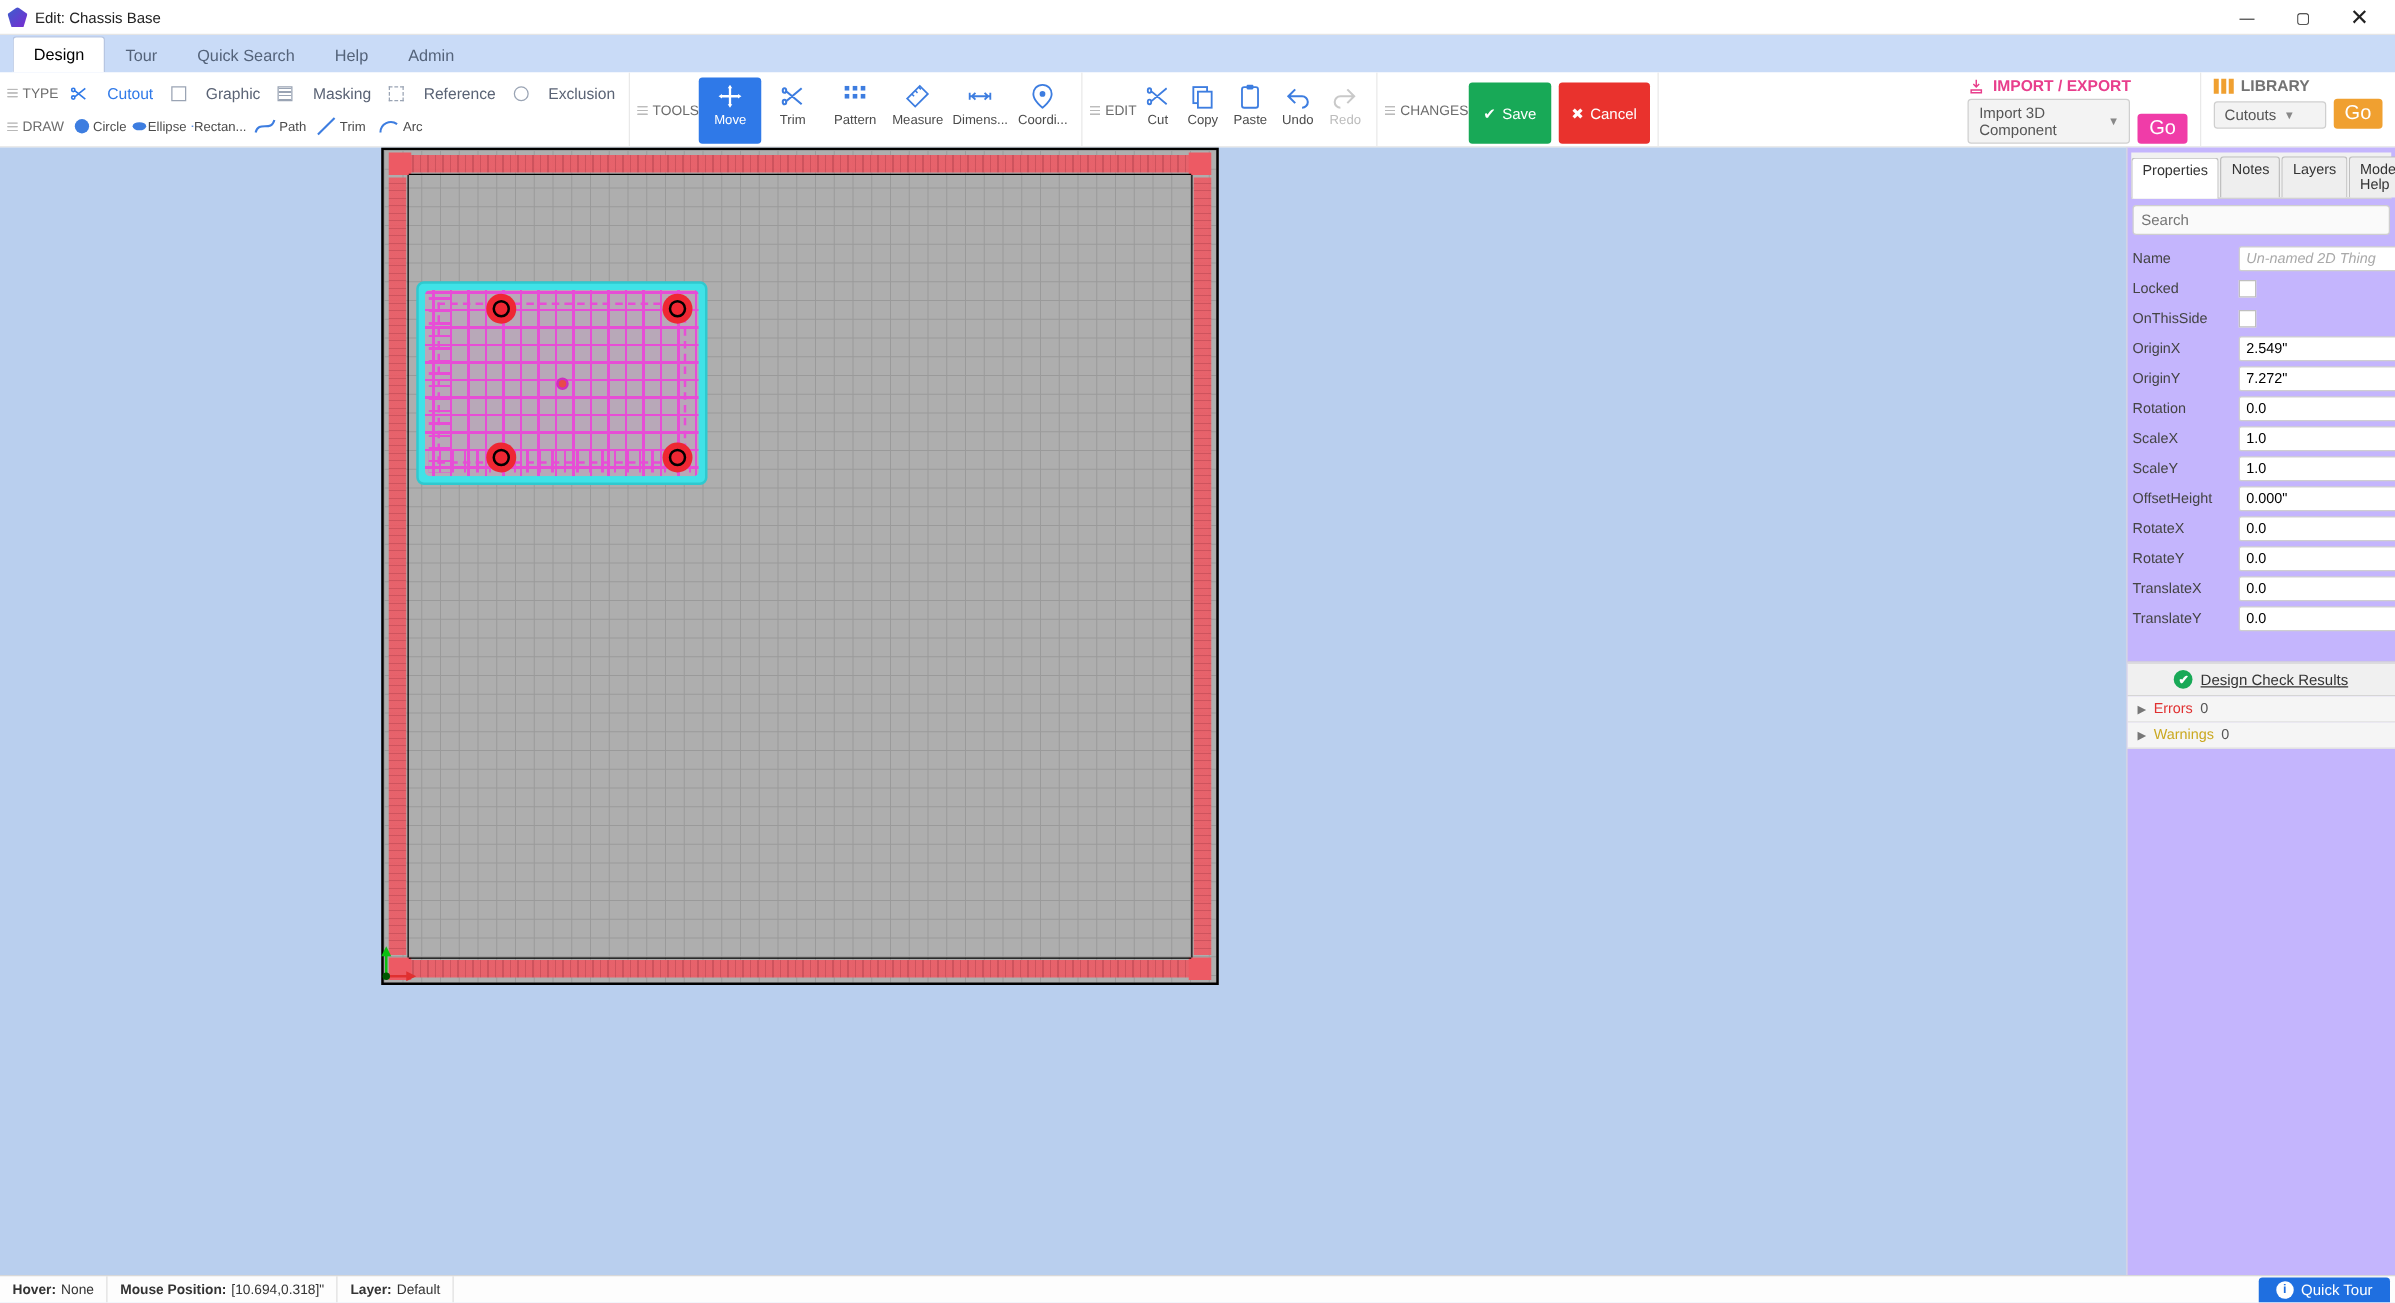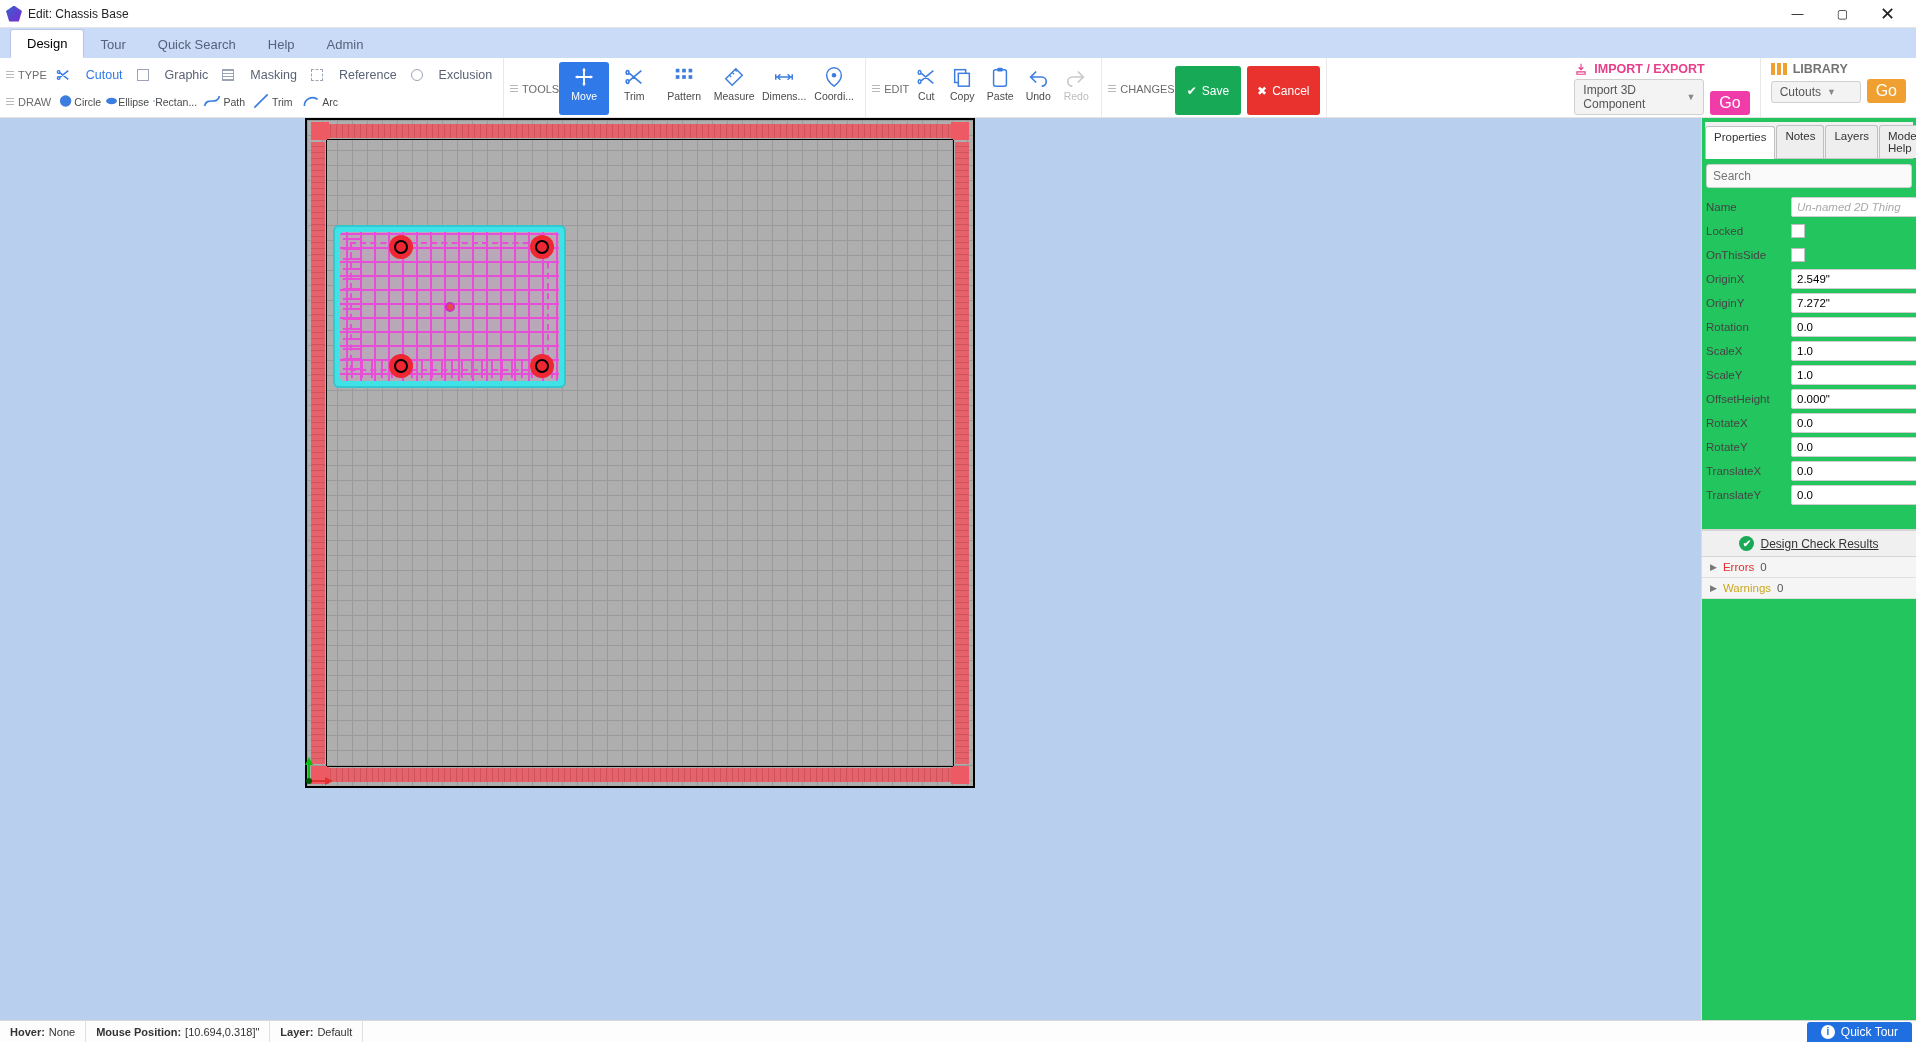--- a/index.html
+++ b/index.html
@@ -84,21 +84,21 @@
   .pcb-over { position:absolute; inset:8px; background:
      repeating-linear-gradient(90deg, transparent 0 8px, #e74dd6 8px 10px) bottom/100% 18px no-repeat,
      repeating-linear-gradient(0deg, transparent 0 8px, #e74dd6 8px 10px) left/18px 100% no-repeat;
   }
   .pcb-mid { position:absolute; left:15px; top:15px; right:15px; bottom:15px; border:2px dashed #e74dd6;}
   .mhole { position:absolute; width:24px;height:24px; border-radius:50%; background:#ef2733; display:flex;align-items:center;justify-content:center;}
   .mhole::after { content:""; width:10px;height:10px;border:2px solid #000; border-radius:50%; background:#ef2733;}
   .center-dot { position:absolute; width:10px;height:10px; border:2px solid #cd2fbf; border-radius:50%; background:#e84a4a; left:50%; top:50%; transform:translate(-50%,-50%);}
 
   
-  .right-panel { width:215px; background:#22c55e; border-left:1px solid #dcdcdc; display:flex; flex-direction:column; }
+  .right-panel { width:215px; background:#c4b5fd; border-left:1px solid #dcdcdc; display:flex; flex-direction:column; }
   .rp-tabs { display:flex; border-bottom:1px solid #c9c9c9; background:#f1f1f1; padding-top:3px; gap:0; font-size:11.5px; margin:4px 3px 0;}
   .rp-tab { padding:4px 8px; border:1px solid #c0c0c0; border-bottom:none; background:#eee; border-radius:3px 3px 0 0; margin-right:1px; cursor:pointer;}
   .rp-tab.active { background:#fff; position:relative; top:1px;}
   .search-box { margin:5px 4px; }
   .search-box input { width:100%; border:1px solid #cfcfcf; border-radius:3px; padding:4px 6px; font-size:12px; background:#fafafa; color:#888;}
   .prop-grid { padding:2px 4px; }
   .prop-row { display:flex; align-items:center; height:24px; font-size:11.5px; }
   .prop-row label { flex:0 0 85px; color:#444;}
   .prop-row input[type=text] { flex:1; border:1px solid #cfcfcf; border-radius:2px; padding:3px 5px; font-size:11.5px; height:20px;}
   .prop-row input[type=text]::placeholder { color:#a9a9a9; font-style:italic;}

